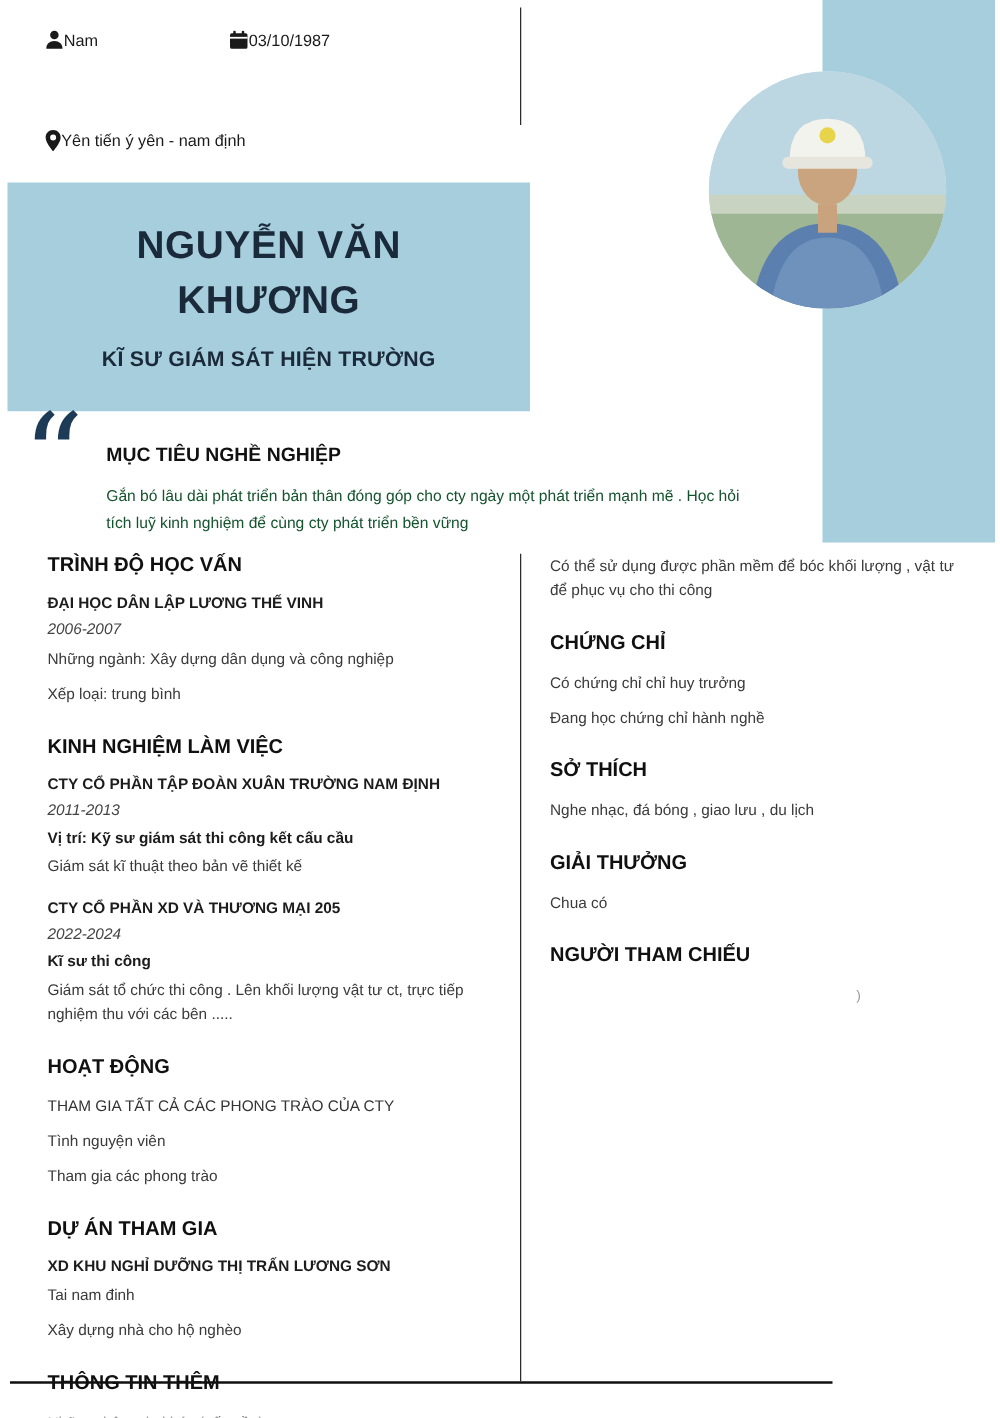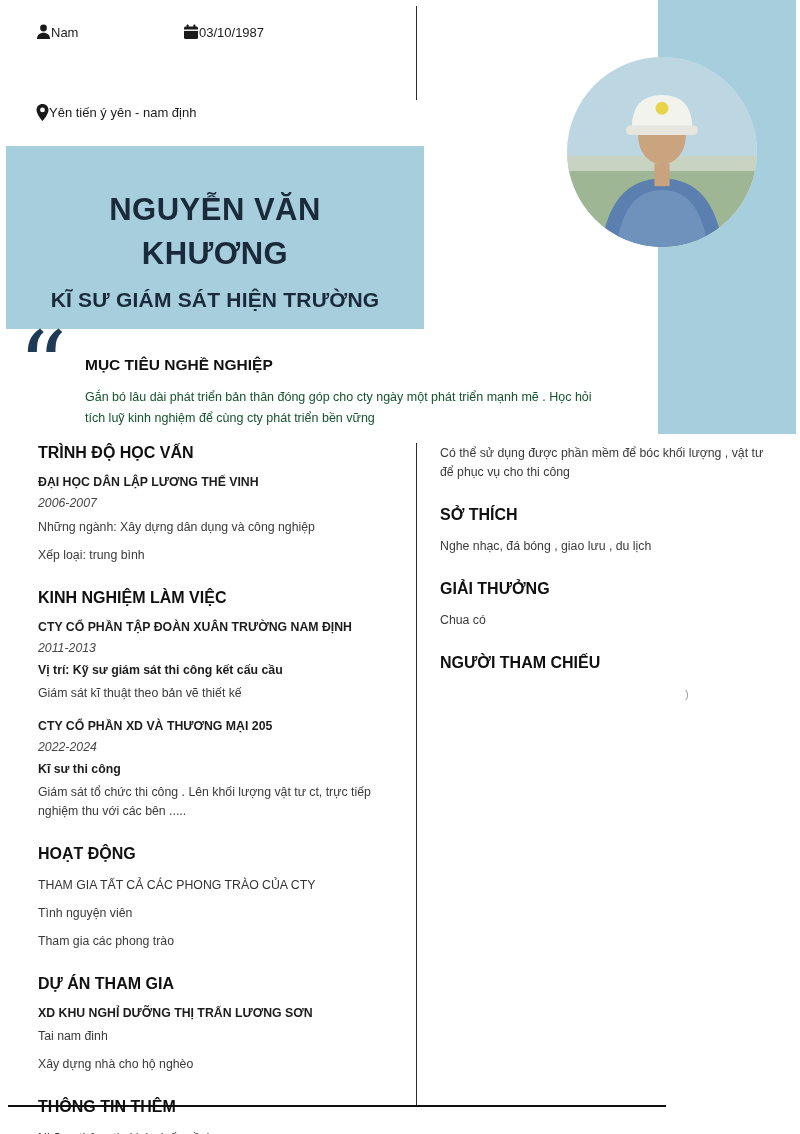--- a/index.html
+++ b/index.html
@@ -17,24 +17,24 @@
   .vline-top  { position:absolute; left:416px; top:6px;   width:1px; height:94px;  background:#2c2c2c; }
   .vline-main { position:absolute; left:416px; top:443px; width:1px; height:662px; background:#2c2c2c; }
   .hline-bottom { position:absolute; left:8px; top:1105px; width:658px; height:2px; background:#101010; }
 
   
   .header-box {
     position:absolute; left:6px; top:146px; width:418px; height:183px;
     background:#a6cedd; text-align:center; color:#1b2a3a;
   }
   .header-name {
-    width:290px; margin:0 auto; padding-top:42px;
+    width:290px; margin:16px auto; padding-top:12px;
     font-size:31px; font-weight:bold; line-height:44px; letter-spacing:0.5px;
   }
-  .header-title { margin-top:12px; font-size:21px; font-weight:bold; letter-spacing:0.2px; }
+  .header-title { margin-top:12px; font-size:17px; font-weight:bold; letter-spacing:0.2px; }
 
   .blue-band { position:absolute; left:658px; top:0; width:138px; height:434px; background:#a6cedd; }
 
   .photo {
     position:absolute; left:567px; top:57px; width:190px; height:190px;
     border-radius:50%; overflow:hidden; background:#cfe2ea;
   }
   .photo svg { display:block; width:100%; height:100%; }
 
   
@@ -184,20 +184,25 @@
   </div>
 
 </div>
 
 <div class="right-col">
 
   <div class="section">
     <p class="line">Có thể sử dụng được phần mềm để bóc khối lượng , vật tư để phục vụ cho thi công</p>
   </div>
 
+  <div class="section">
+    <h2 class="sec-h">CHỨNG CHỈ</h2>
+    <p class="line">Có chứng chỉ chỉ huy trưởng</p>
+    <p class="line">Đang học chứng chỉ hành nghề</p>
+  </div>
 
   <div class="section">
     <h2 class="sec-h">SỞ THÍCH</h2>
     <p class="line">Nghe nhạc, đá bóng , giao lưu , du lịch</p>
   </div>
 
   <div class="section">
     <h2 class="sec-h">GIẢI THƯỞNG</h2>
     <p class="line">Chua có</p>
   </div>

